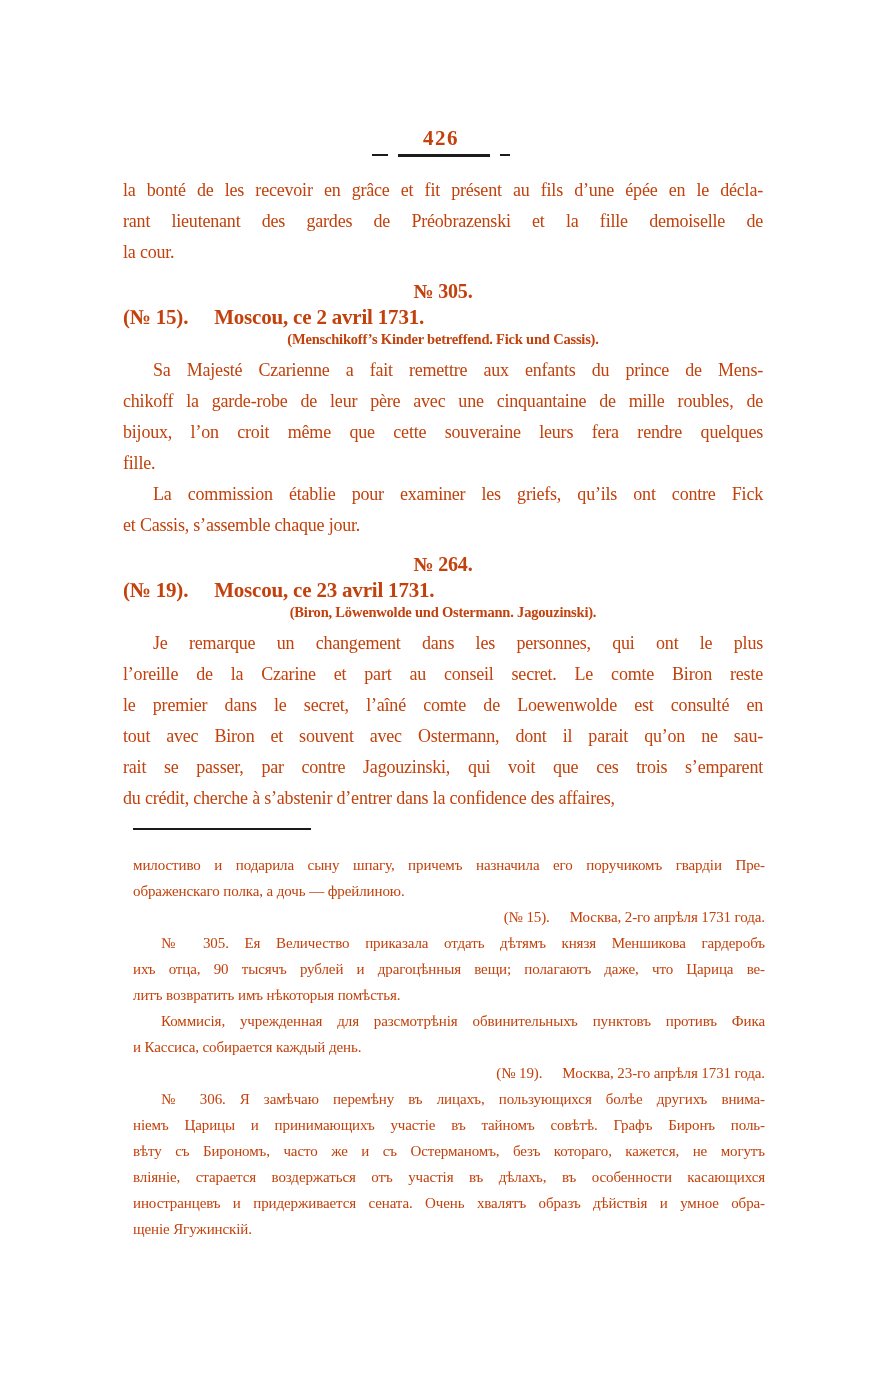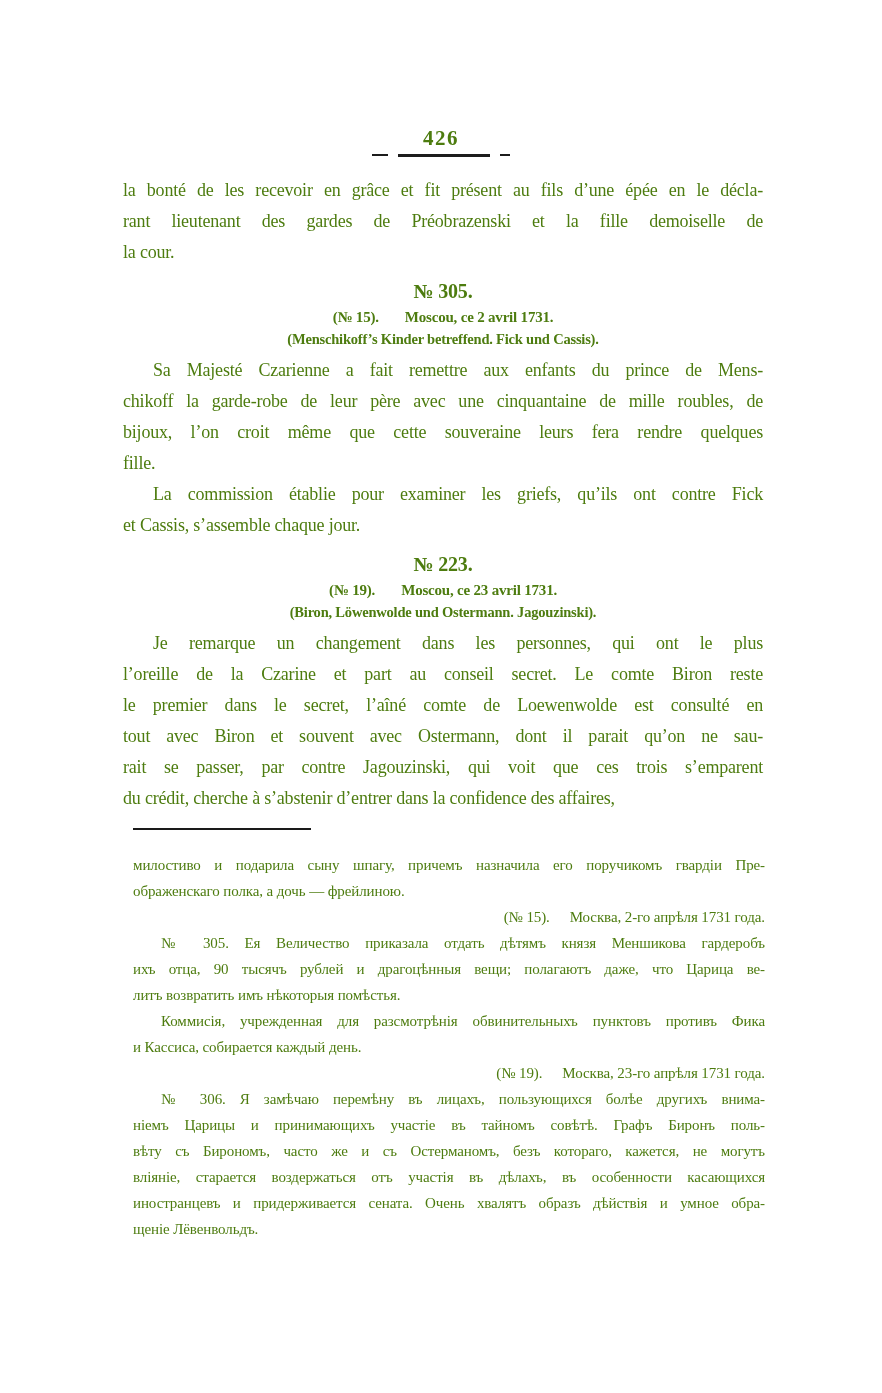--- a/index.html
+++ b/index.html
@@ -3,21 +3,21 @@
 <meta charset="utf-8">
 <style>
   html, body { margin: 0; padding: 0; }
   body { background: #e8e8e8; }
   .page {
     position: relative;
     width: 882px;
     height: 1393px;
     margin: 0 auto;
     background: #ffffff;
-    color: #4d7c0f;
+    color: #c2410c;
     font-family: "Liberation Serif", "DejaVu Serif", serif;
     overflow: hidden;
     box-sizing: border-box;
   }
   
   .pagehead { padding-top: 126px; }
   .pagenum {
     text-align: center;
     font-size: 21px;
     font-weight: bold;
@@ -51,23 +51,22 @@
   .para.cont .line:first-child { text-indent: 0; }
 
   .entry-no {
     text-align: center;
     font-size: 20px;
     font-weight: bold;
     margin: 10px 0 2px 0;
     line-height: 26px;
   }
   .dateline {
-    text-align: center;
     font-weight: bold;
-    font-size: 15px;
+    font-size: 21px;
     line-height: 22px;
     margin: 2px 0 2px 0;
   }
   .subject {
     text-align: center;
     font-weight: bold;
     font-size: 14.5px;
     line-height: 19px;
     margin: 2px 0 6px 0;
   }
@@ -125,21 +124,21 @@
           <div class="line">bijoux, l’on croit même que cette souveraine leurs fera rendre quelques</div>
           <div class="line last">fille.</div>
         </div>
       <div class="para indent">
           <div class="line">La commission établie pour examiner les griefs, qu’ils ont contre Fick</div>
           <div class="line last">et Cassis, s’assemble chaque jour.</div>
         </div>
     </section>
 
     <section>
-      <h2 class="entry-no">№ 223.</h2>
+      <h2 class="entry-no">№ 264.</h2>
       <div class="dateline">
         <span>(№ 19).</span><span class="gap"></span><span>Moscou, ce 23 avril 1731.</span>
       </div>
       <div class="subject">(Biron, Löwenwolde und Ostermann. Jagouzinski).</div>
       <div class="para indent">
           <div class="line">Je remarque un changement dans les personnes, qui ont le plus</div>
           <div class="line">l’oreille de la Czarine et part au conseil secret.  Le comte Biron reste</div>
           <div class="line">le premier dans le secret, l’aîné comte de Loewenwolde est consulté en</div>
           <div class="line">tout avec Biron et souvent avec Ostermann, dont il parait qu’on ne sau-</div>
           <div class="line">rait se passer, par contre Jagouzinski, qui voit que ces trois s’emparent</div>
@@ -174,17 +173,17 @@
     <div class="fn centered">
       <span>(№ 19).</span><span class="gap"></span><span>Москва, 23-го апрѣля 1731 года.</span>
     </div>
 
     <div class="fn para indent">
         <div class="line">№ 306. Я замѣчаю перемѣну въ лицахъ, пользующихся болѣе другихъ внима-</div>
         <div class="line">ніемъ Царицы и принимающихъ участіе въ тайномъ совѣтѣ.  Графъ Биронъ поль-</div>
         <div class="line">вѣту съ Бирономъ, часто же и съ Остерманомъ, безъ котораго, кажется, не могутъ</div>
         <div class="line">вліяніе, старается воздержаться отъ участія въ дѣлахъ, въ особенности касающихся</div>
         <div class="line">иностранцевъ и придерживается сената.  Очень хвалятъ образъ дѣйствія и умное обра-</div>
-        <div class="line last">щеніе Лёвенвольдъ.</div>
+        <div class="line last">щеніе Ягужинскій.</div>
       </div>
   </footer>
 
 </div>
 
 </body></html>

